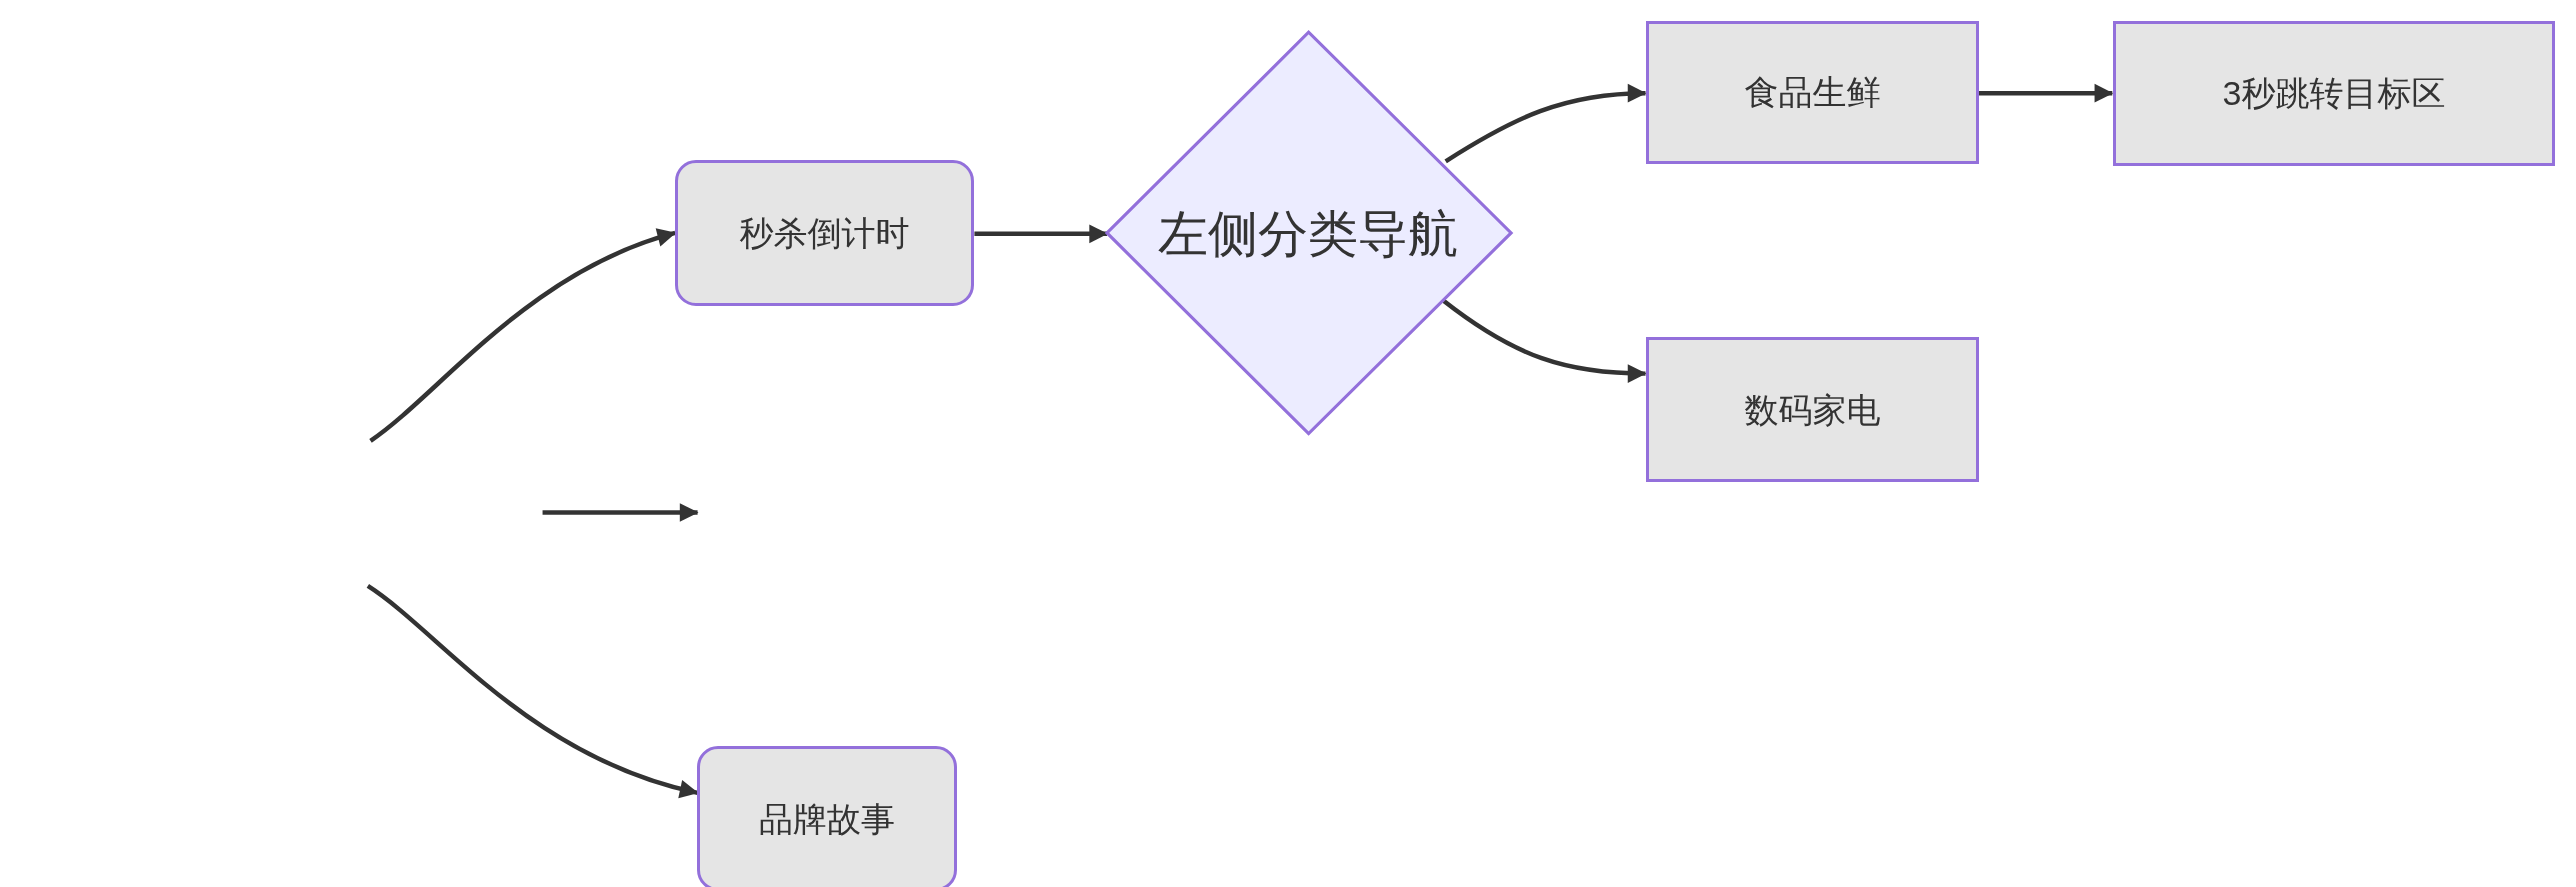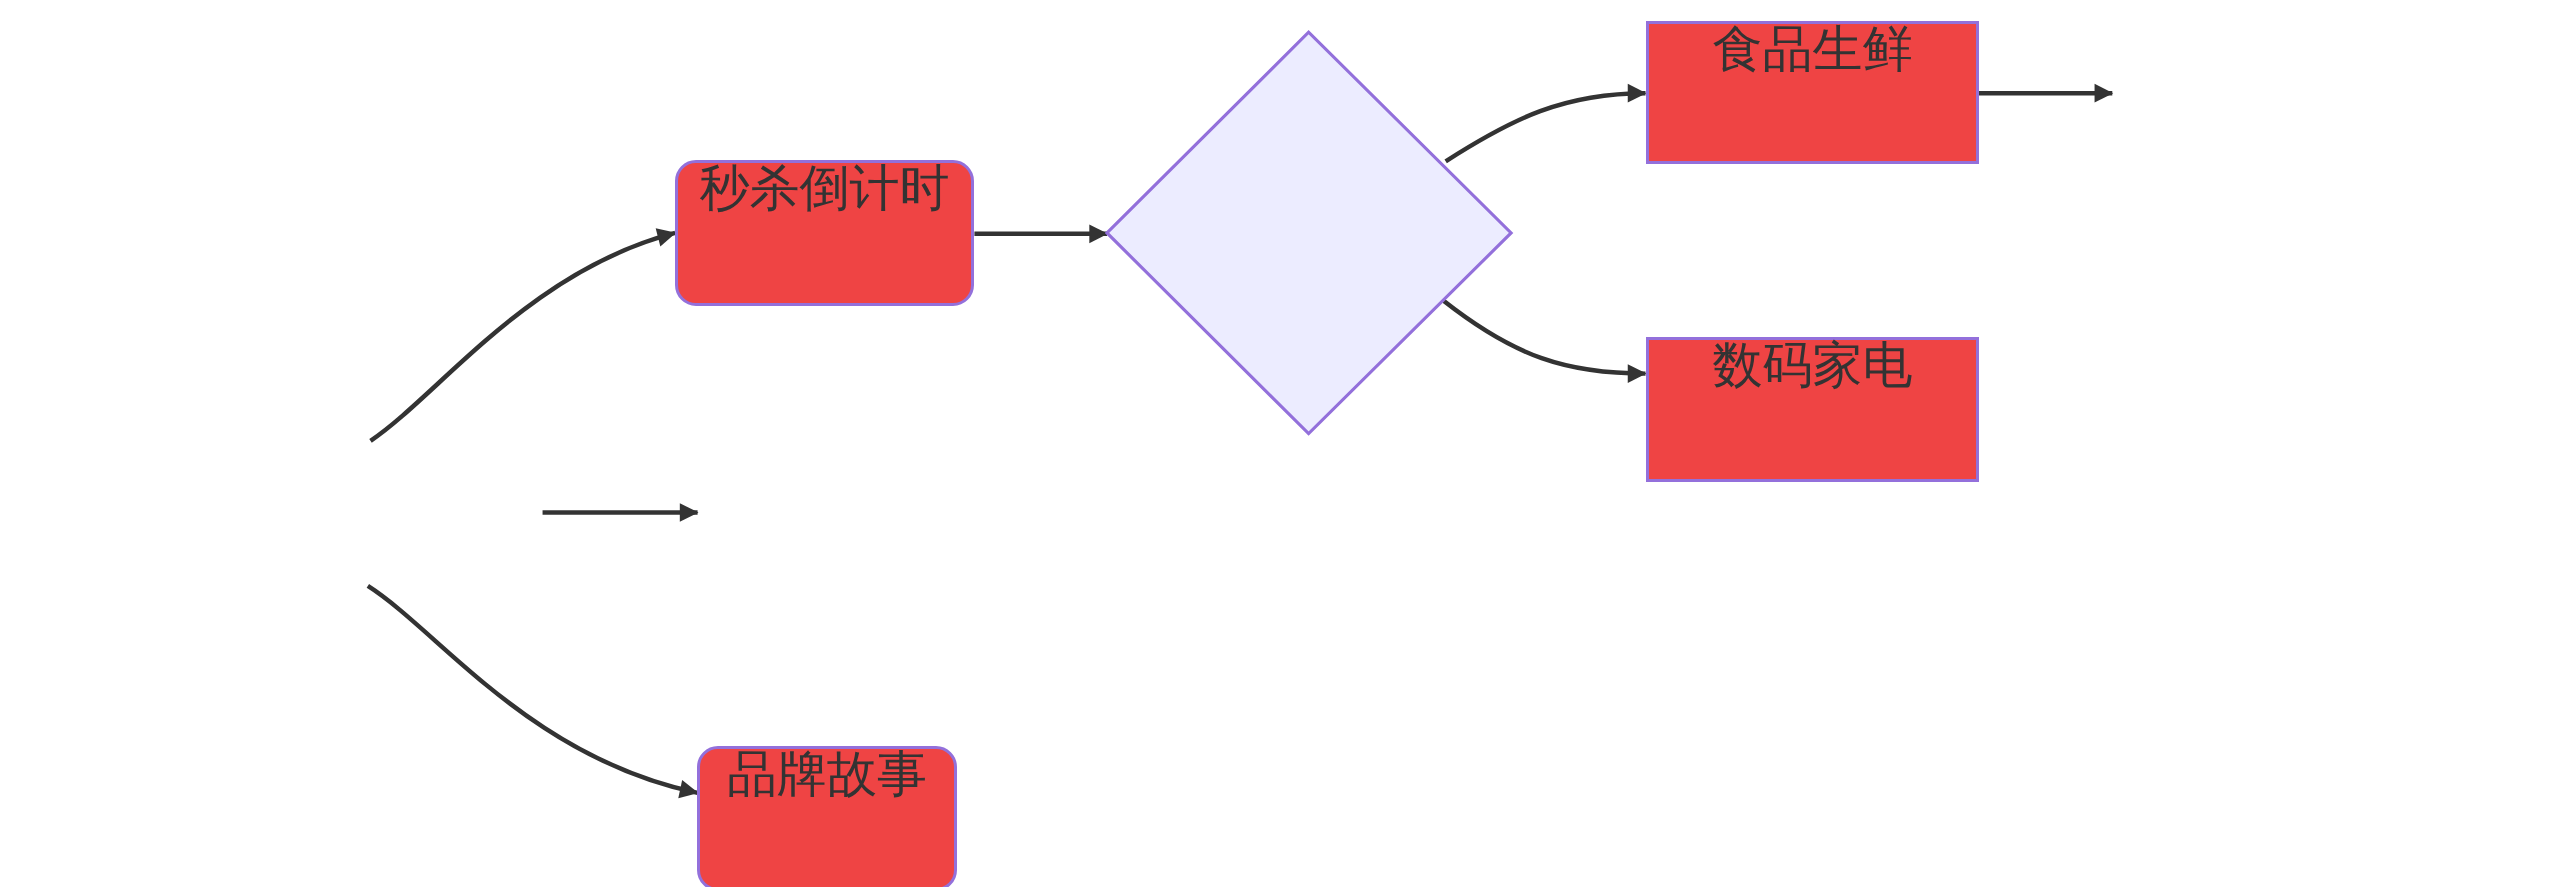--- a/index.html
+++ b/index.html
@@ -26,26 +26,27 @@
     stroke-width: 5;
   }
   .diamond-shape {
     fill: #ECECFF;
     stroke: #9370DB;
     stroke-width: 3.5;
   }
   .node {
     position: absolute;
     box-sizing: border-box;
-    background: #ef4444;
+    background: #e5e5e5;
     border: 3.1px solid #9370DB;
     color: #333333;
-    font-size: 50px;
+    font-size: 34px;
     line-height: 1;
     display: flex;
+    align-items: center;
     justify-content: center;
     white-space: nowrap;
   }
   .node.rounded {
     border-radius: 21px;
   }
   .diamond-label {
     position: absolute;
     left: 1111px;
     top: 201px;
@@ -92,24 +93,30 @@
 
   <div class="node rounded" id="node-B">
     <span>秒杀倒计时</span>
   </div>
 
 
   <div class="node rounded" id="node-D">
     <span>品牌故事</span>
   </div>
 
+  <div class="diamond-label">
+    <span>左侧分类导航</span>
+  </div>
 
   <div class="node rect" id="node-F">
     <span>食品生鲜</span>
   </div>
 
   <div class="node rect" id="node-G">
     <span>数码家电</span>
   </div>
 
+  <div class="node rect" id="node-H">
+    <span>3秒跳转目标区</span>
+  </div>
 
 </div>
 
 
 </body></html>

